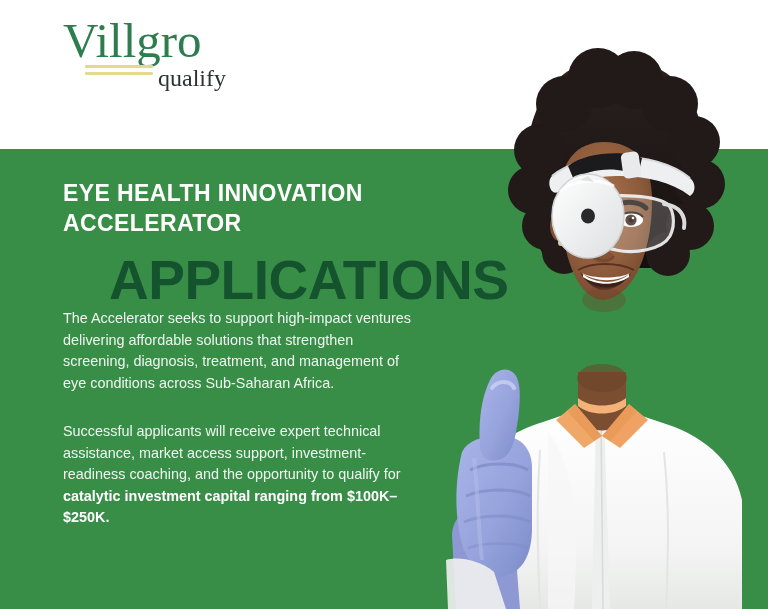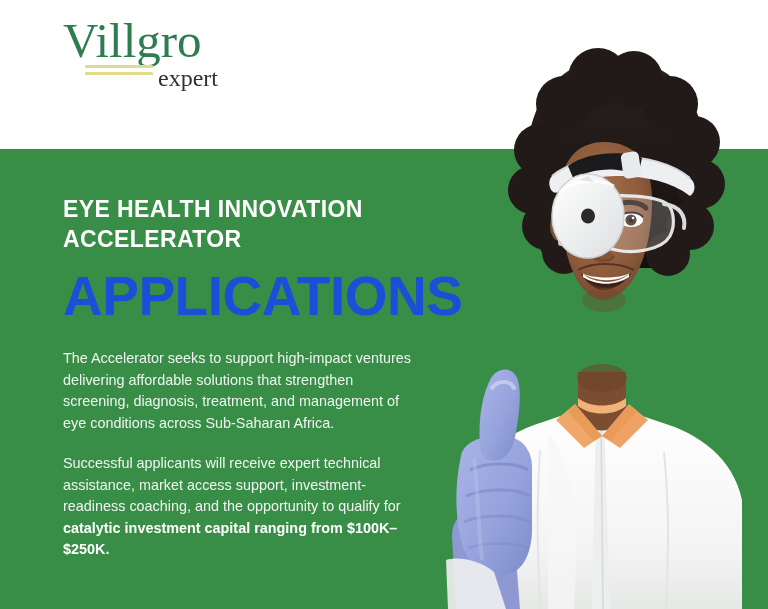--- a/index.html
+++ b/index.html
@@ -76,42 +76,42 @@
   .copy{
     position:absolute;left:63px;top:178px;width:390px;
     z-index:5;
   }
   .eyebrow{
     color:#FFFFFF;
     font-weight:700;
     font-size:23px;
     line-height:30px;
     letter-spacing:0.4px;
-    margin:16px 0 14px 0;
+    margin:0 0 14px 0;
     text-transform:uppercase;
   }
   .headline{
     margin:0;
     font-weight:700;
     font-size:55px;
     line-height:56px;
     letter-spacing:-0.5px;
   }
   .headline .l-white{display:block;color:#FFFFFF;}
-  .headline .l-yellow{display:block;color:#1d4ed8;}
+  .headline .l-yellow{display:block;color:#14532d;margin-left:46px;}
 
   .para{
     margin:0;
     color:#F0F5F1;
     font-size:14.4px;
     line-height:21.5px;
     width:360px;
   }
-  .para.p1{margin-top:24px;}
-  .para.p2{margin-top:19px;}
+  .para.p1{}
+  .para.p2{margin-top:27px;}
   .para b{font-weight:700;color:#FFFFFF;}
 </style>
 </head>
 <body>
 
 <div class="poster">
 
   <div class="band-white"></div>
   <div class="band-green"></div>
 
@@ -269,21 +269,21 @@
       </g>
     </svg>
   </div>
 
   <div class="logo-villgro">
     <div class="villgro-word">Villgro</div>
     <div class="villgro-rules">
       <i></i>
         <i></i>
     </div>
-    <div class="villgro-africa">expert</div>
+    <div class="villgro-africa">qualify</div>
   </div>
 
 
   <div class="copy">
     <h2 class="eyebrow">EYE HEALTH INNOVATION ACCELERATOR</h2>
 
     <h1 class="headline">
       <span class="l-yellow">APPLICATIONS</span>
     </h1>
 

